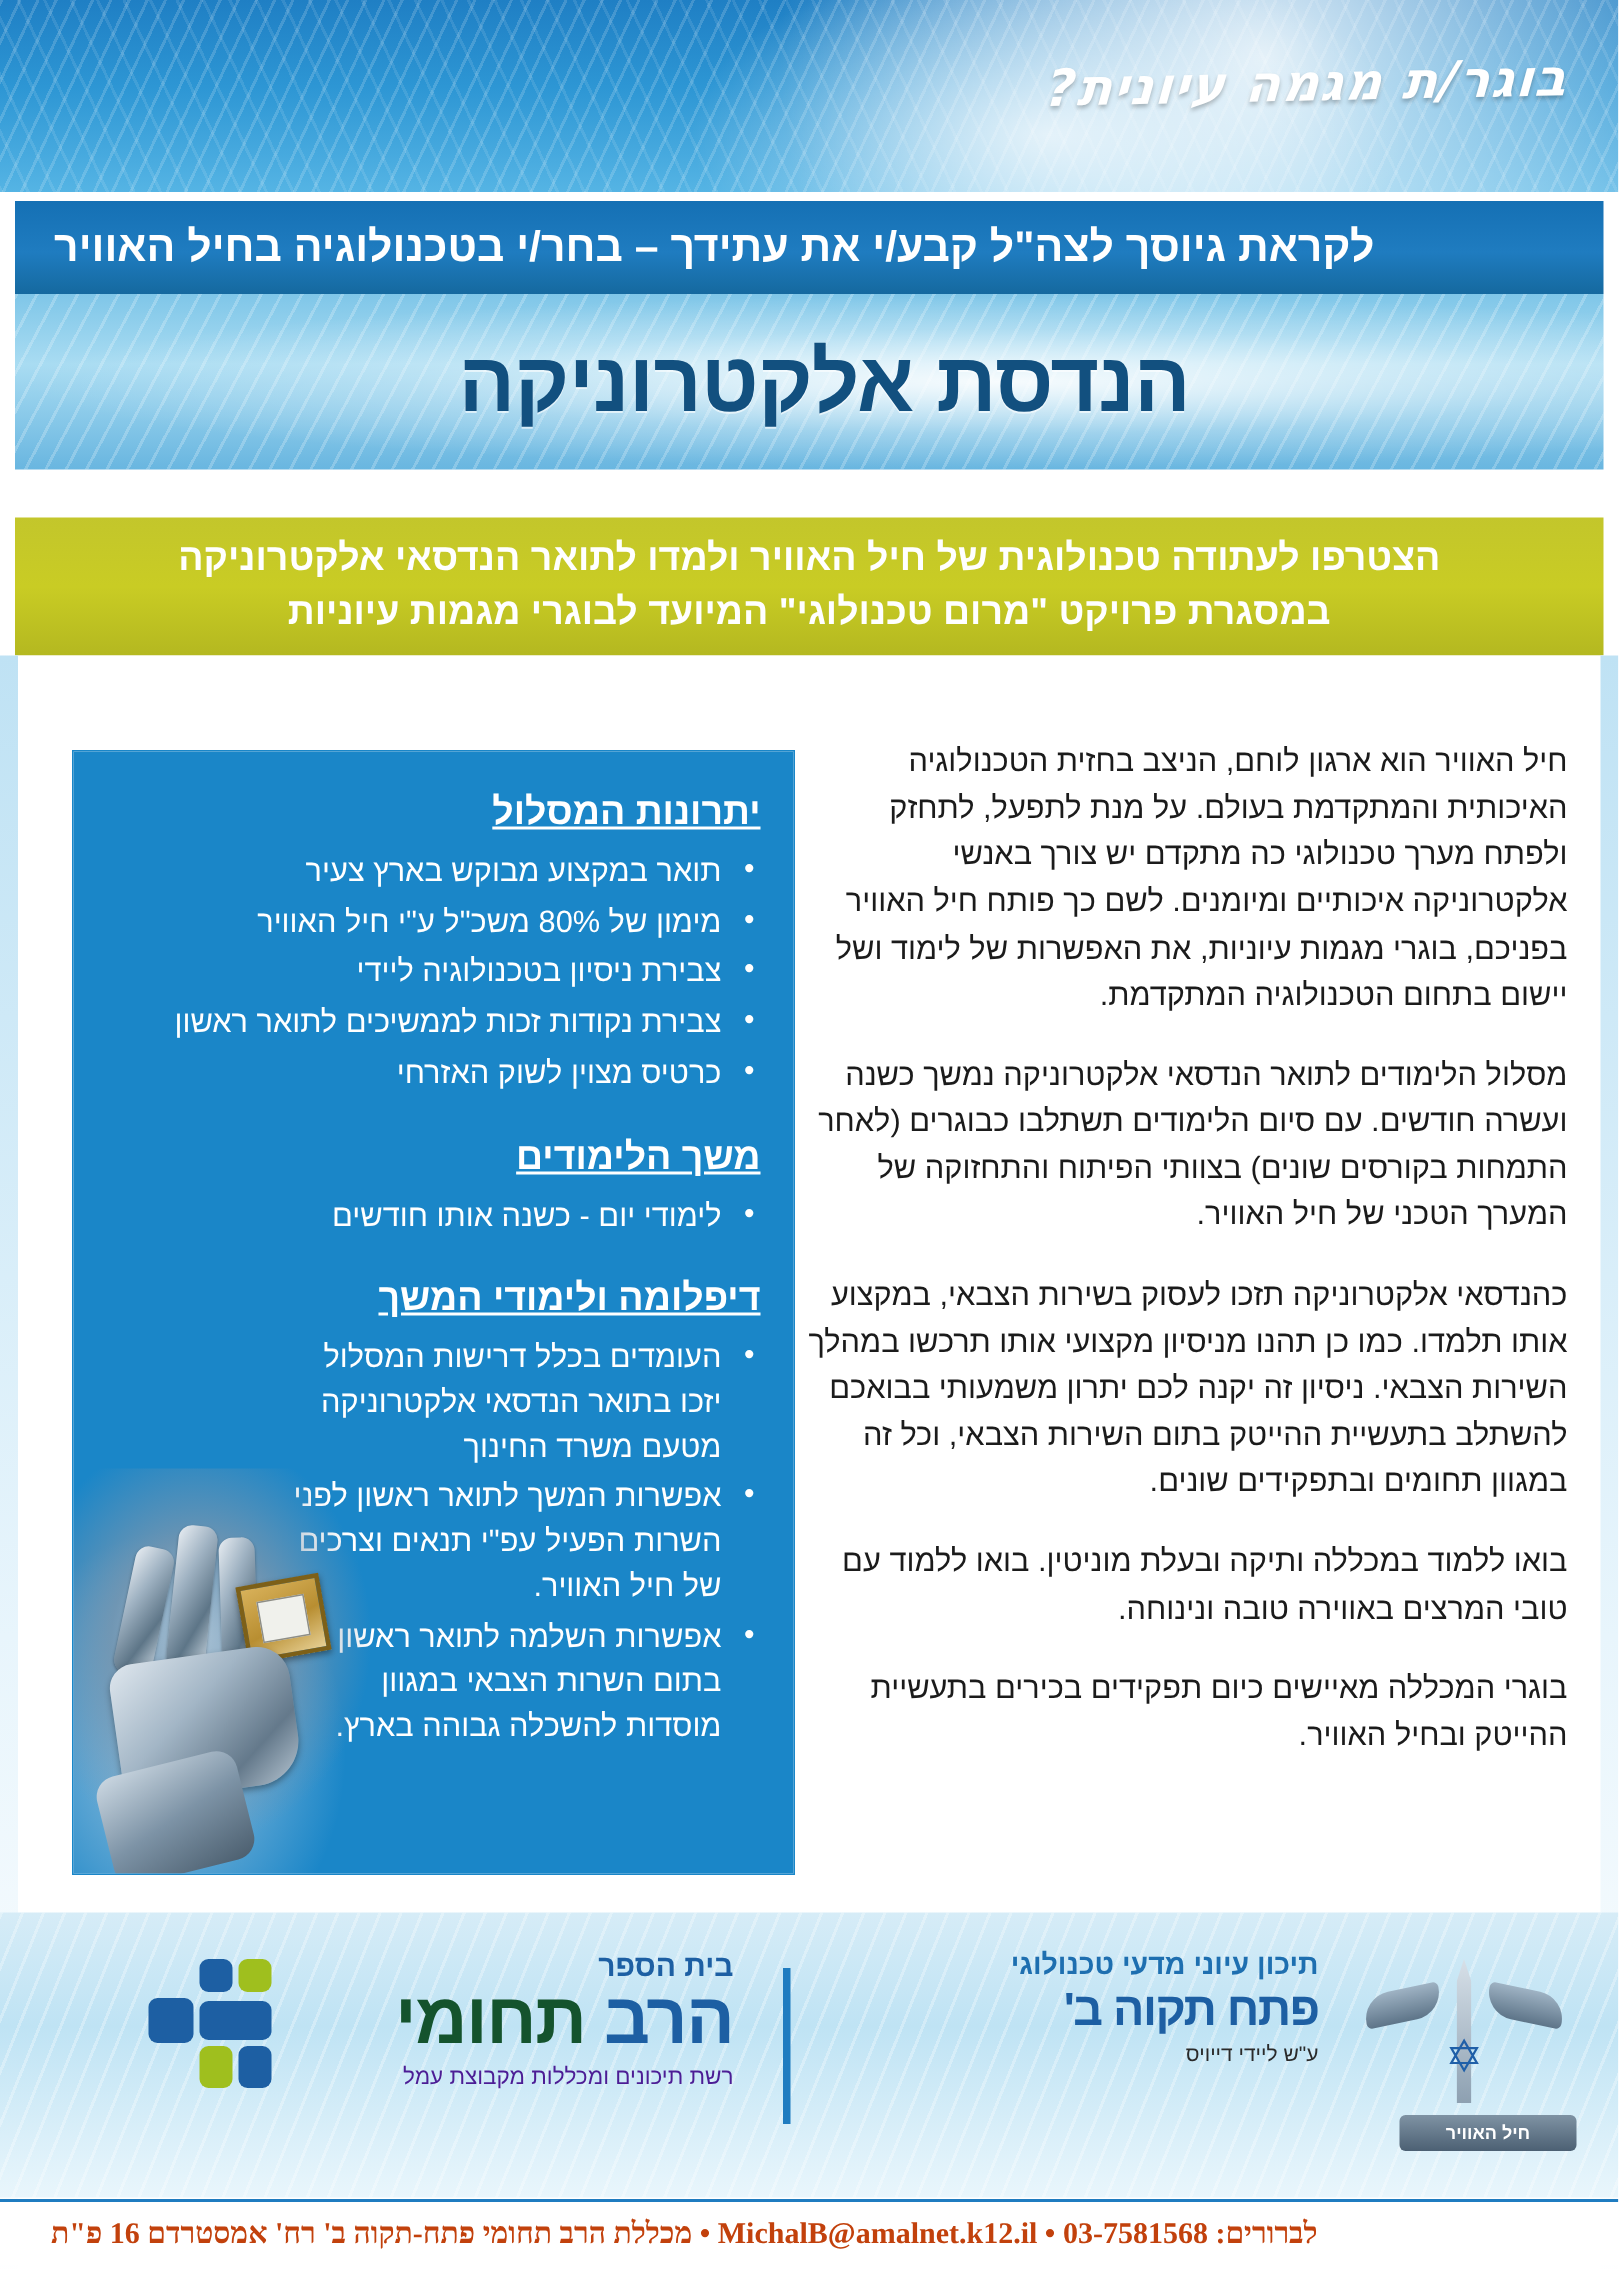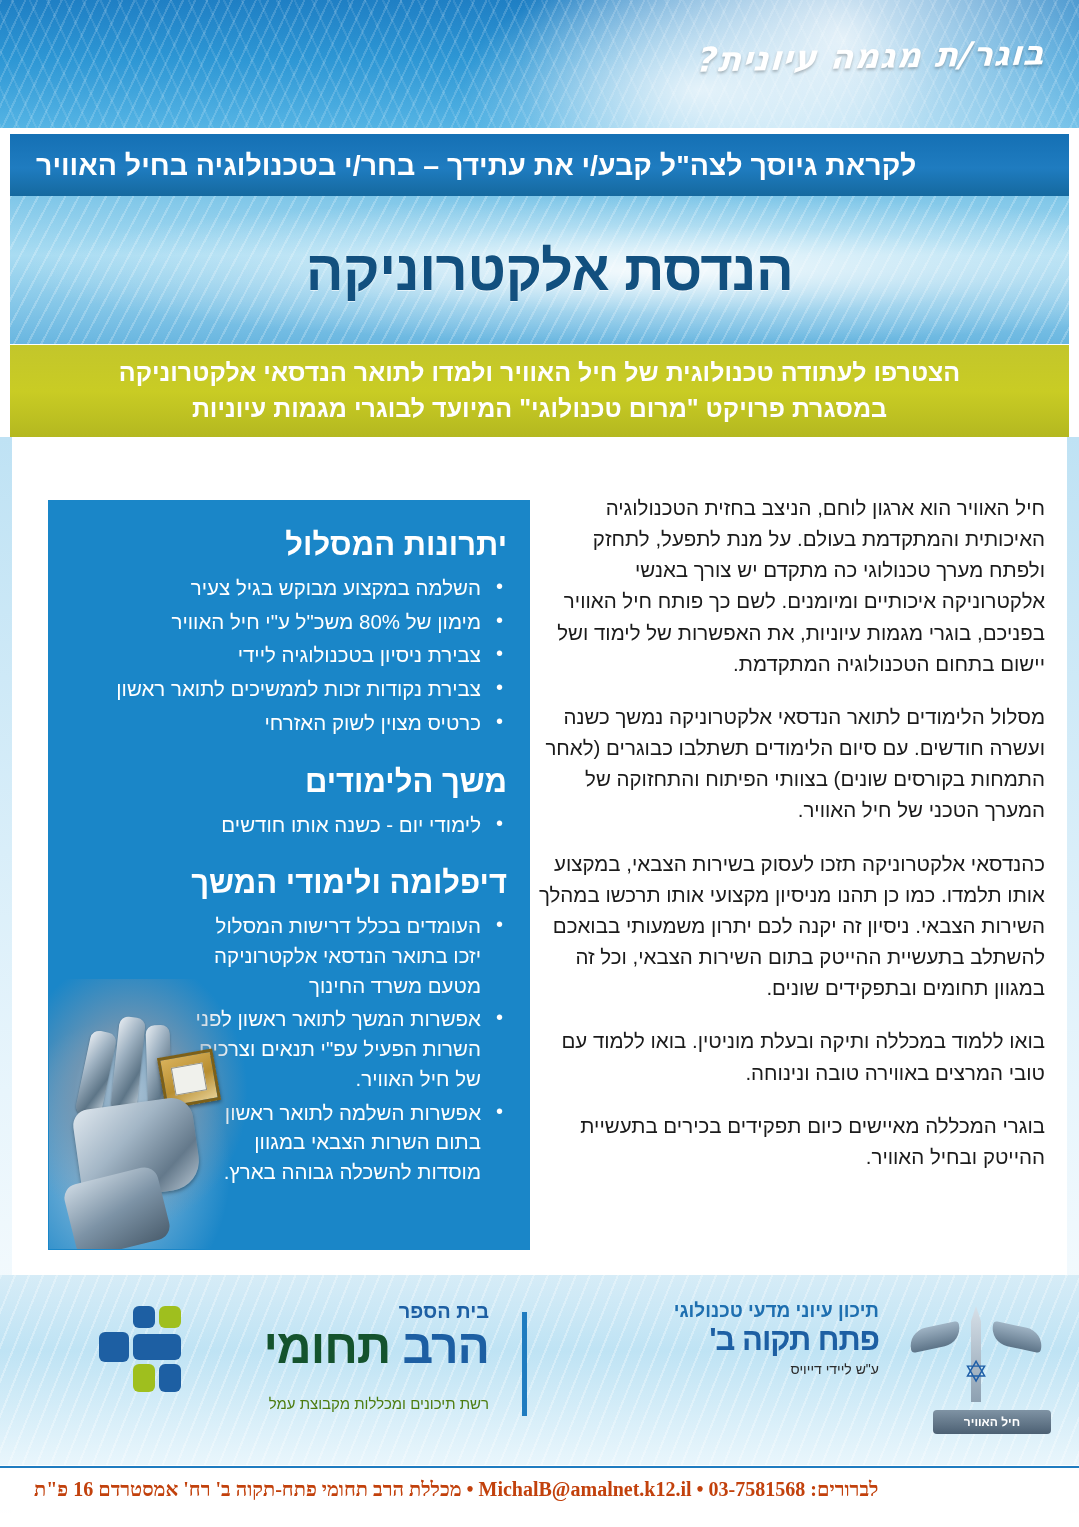--- a/index.html
+++ b/index.html
@@ -52,21 +52,21 @@
     display: flex; align-items: center; justify-content: flex-end;
     padding: 0 26px;
   }
   .strip-blue span {
     color: #ffffff; font-size: 28.5px; font-weight: 700;
     white-space: nowrap;
   }
 
   
   .title-band {
-    position: absolute; top: 196px; left: 10px; right: 10px; height: 148px;
+    position: absolute; top: 196px; left: 10px; right: 10px; height: 117px;
     background:
       radial-gradient(ellipse at 62% 50%, rgba(255,255,255,0.92) 0%, rgba(255,255,255,0.25) 42%, rgba(255,255,255,0) 70%),
       repeating-linear-gradient(118deg, rgba(255,255,255,0.22) 0px, rgba(255,255,255,0.22) 2px, rgba(255,255,255,0) 2px, rgba(255,255,255,0) 12px),
       linear-gradient(180deg, #7fc6e8 0%, #a9dcf2 40%, #69b6e0 100%);
     display: flex; align-items: center; justify-content: center; padding-left: 20px;
   }
   .title-band h1 {
     margin: 0;
     font-size: 56px; font-weight: 700; color: #12507f;
     letter-spacing: -0.5px;
@@ -110,21 +110,21 @@
   .blue-box {
     position: absolute; top: 500px; left: 48px; width: 482px; height: 750px;
     background: linear-gradient(180deg, #1a86c8 0%, #1a86c8 55%, #1a86c8 100%);
     border: 1px solid #1a86c8;
     padding: 26px 22px 10px 22px;
     direction: rtl; text-align: right;
     overflow: hidden;
   }
   .blue-box h3 {
     margin: 0 0 10px 0;
-    color: #ffffff; font-size: 31px; font-weight: 700;
+    color: #ffffff; font-size: 25px; font-weight: 700; text-decoration: underline;
   }
   .blue-box h3.spaced { margin-top: 26px; }
   .blue-box ul {
     margin: 0; padding: 0 22px 0 0; list-style: none;
   }
   .blue-box li {
     position: relative;
     color: #ffffff; font-size: 20.5px; line-height: 1.45;
     margin-bottom: 4px; padding-right: 4px;
   }
@@ -236,21 +236,21 @@
     text-align: right; direction: rtl;
   }
   .tehumi-logo .bs {
     color: #1d5fa3; font-size: 20px; font-weight: 700;
   }
   .tehumi-logo .name {
     color: #1d5fa3; font-size: 48px; font-weight: 700; line-height: 1.0; letter-spacing: -1px;
   }
   .tehumi-logo .name .green { color: #14532d; }
   .tehumi-logo .tag {
-    color: #4d7c0f; font-size: 15px; margin-top: 24px;
+    color: #4c1d95; font-size: 15px; margin-top: 5px;
   }
   .tehumi-mark {
     position: absolute; left: -10px; top: 6px; width: 92px; height: 88px;
   }
   .tehumi-mark i {
     position: absolute; display: block; border-radius: 6px;
   }
   .tehumi-mark i.b1 { left: 0;  top: 26px; width: 30px; height: 30px; background: #1d5fa3; }
   .tehumi-mark i.b2 { left: 34px; top: 0;  width: 22px; height: 22px; background: #1d5fa3; }
   .tehumi-mark i.b3 { left: 60px; top: 0;  width: 22px; height: 22px; background: #9fbf1e; }
@@ -307,21 +307,21 @@
     <p>מסלול הלימודים לתואר הנדסאי אלקטרוניקה נמשך כשנה ועשרה חודשים. עם סיום הלימודים תשתלבו כבוגרים (לאחר התמחות בקורסים שונים) בצוותי הפיתוח והתחזוקה של המערך הטכני של חיל האוויר.</p>
     <p>כהנדסאי אלקטרוניקה תזכו לעסוק בשירות הצבאי, במקצוע אותו תלמדו. כמו כן תהנו מניסיון מקצועי אותו תרכשו במהלך השירות הצבאי. ניסיון זה יקנה לכם יתרון משמעותי בבואכם להשתלב בתעשיית ההייטק בתום השירות הצבאי, וכל זה במגוון תחומים ובתפקידים שונים.</p>
     <p>בואו ללמוד במכללה ותיקה ובעלת מוניטין. בואו ללמוד עם טובי המרצים באווירה טובה ונינוחה.</p>
     <p>בוגרי המכללה מאיישים כיום תפקידים בכירים בתעשיית ההייטק ובחיל האוויר.</p>
   </div>
 
   <div class="blue-box">
 
     <h3>יתרונות המסלול</h3>
     <ul>
-      <li>השלמה במקצוע מבוקש בגיל צעיר</li>
+      <li>תואר במקצוע מבוקש בארץ צעיר</li>
       <li>מימון של 80% משכ"ל ע"י חיל האוויר</li>
       <li>צבירת ניסיון בטכנולוגיה ליידי</li>
       <li>צבירת נקודות זכות לממשיכים לתואר ראשון</li>
       <li>כרטיס מצוין לשוק האזרחי</li>
     </ul>
 
     <h3 class="spaced">משך הלימודים</h3>
     <ul>
       <li>לימודי יום - כשנה אותו חודשים</li>
     </ul>

